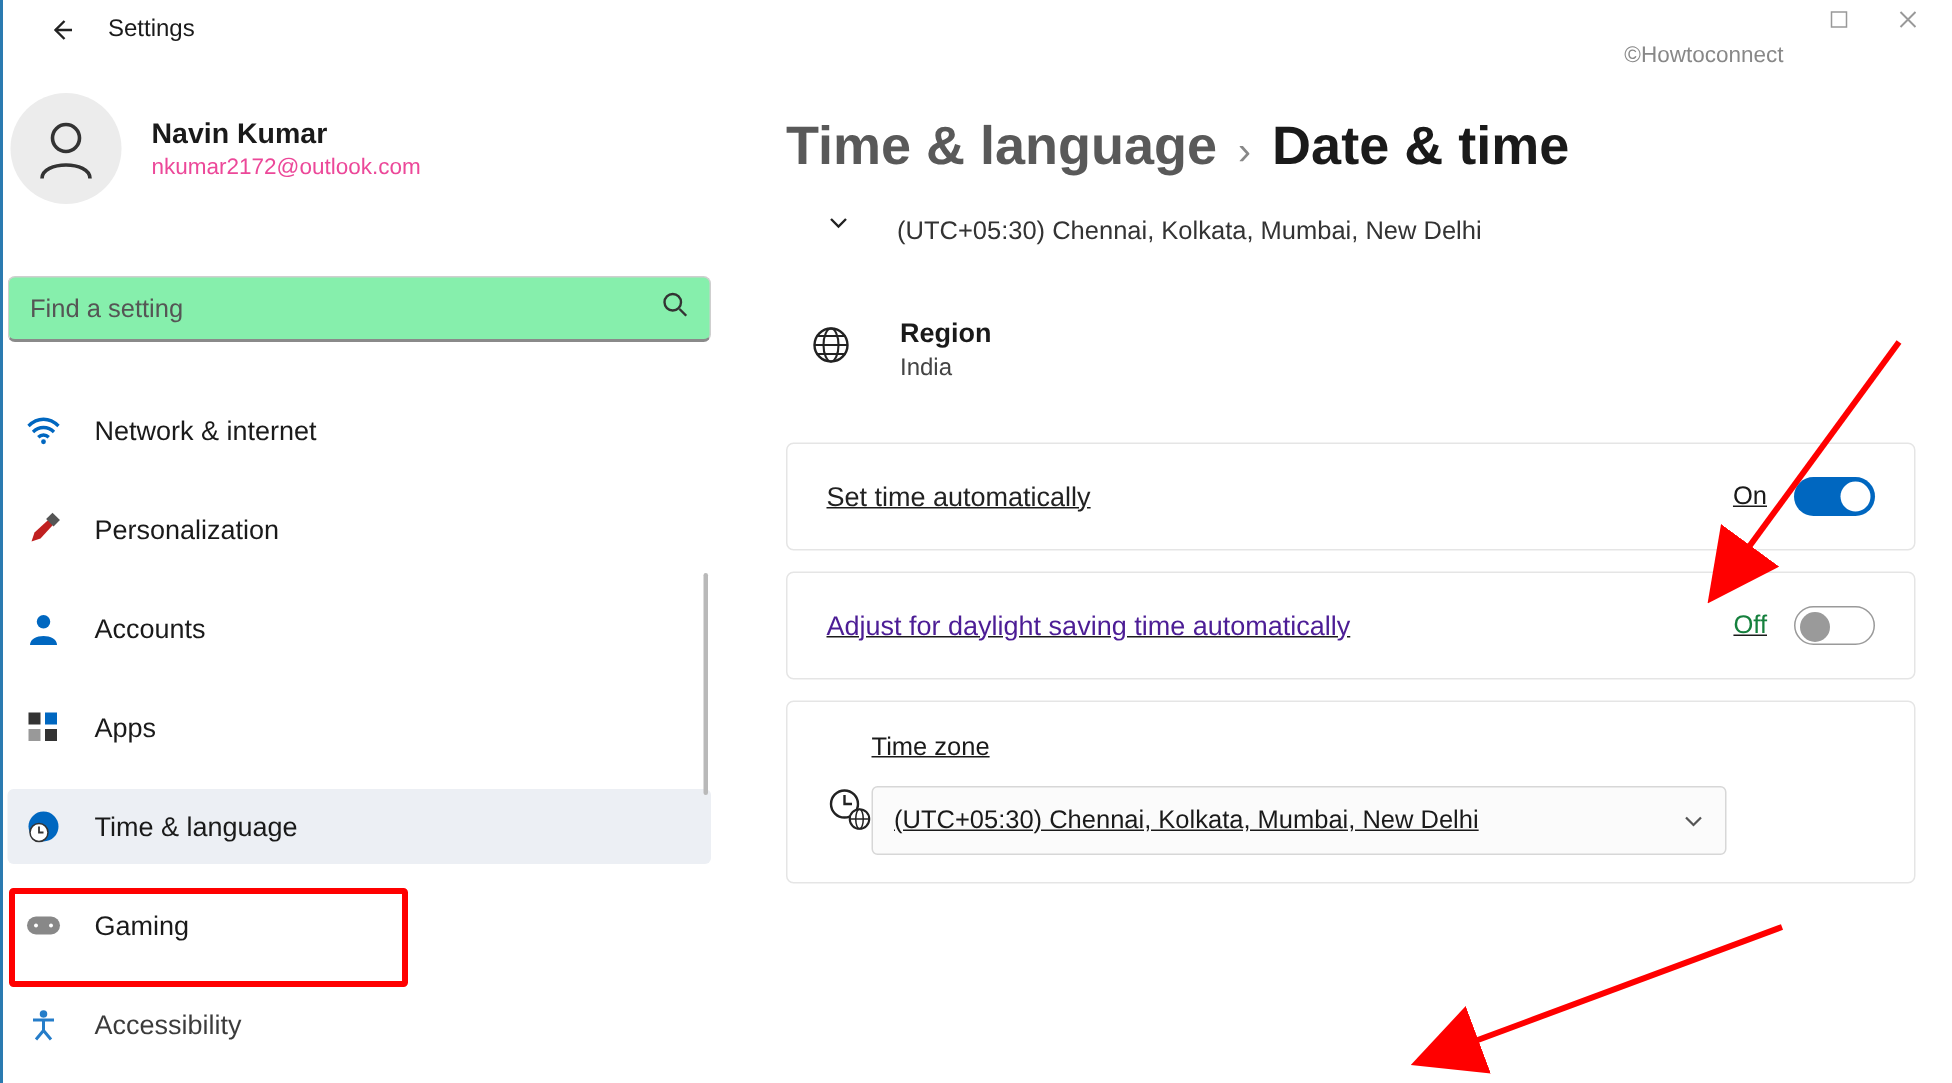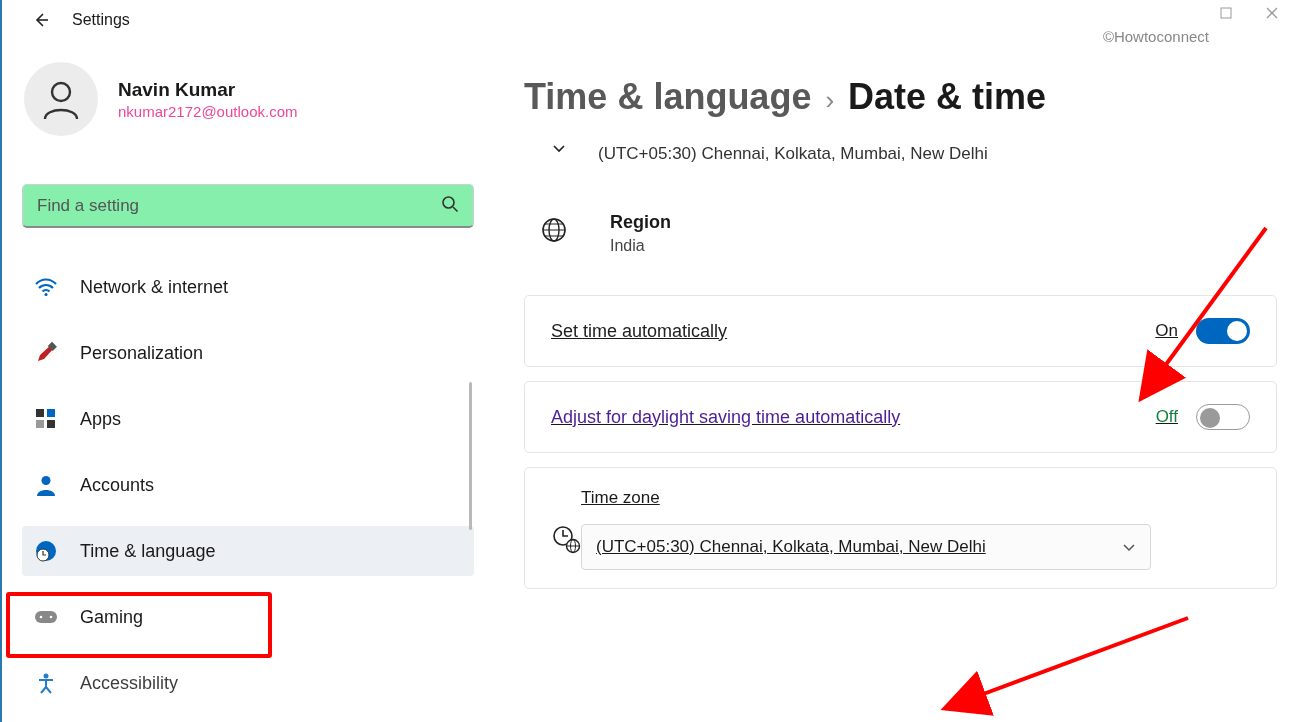--- a/index.html
+++ b/index.html
@@ -23,40 +23,40 @@
   }
   .back-arrow {
     width: 18px; height: 18px;
     display: flex; align-items: center; justify-content: center;
     cursor: pointer;
     margin-right: 22px;
   }
   .app-title { font-size: 16px; }
   .watermark {
     position: absolute;
-    right: 92px;
+    right: 112px;
     top: 28px;
     color: #888;
     font-size: 15px;
   }
   .win-controls {
     position: absolute;
     right: 0; top: 0;
     display: flex;
     gap: 28px;
     padding: 4px 20px 0 0;
     color: #999;
   }
   .win-btn { width: 18px; height: 18px; display:flex;align-items:center;justify-content:center; cursor:pointer;}
 
   
   .shell { display: flex; height: calc(722px - 40px); }
   .sidebar {
     width: 488px;
-    padding: 22px 14px 0 22px;
+    padding: 22px 14px 0 5px;
     position: relative;
   }
   .main {
     flex: 1;
     padding: 36px 24px 0 36px;
     position: relative;
   }
 
   
   .user-block { display: flex; align-items: center; gap: 20px; margin-bottom: 48px; margin-left: 2px;}
@@ -113,21 +113,21 @@
 
   
   .crumb { display:flex; align-items:baseline; gap: 14px; margin-bottom: 26px;}
   .crumb .l1 { font-size: 36px; color:#595959; font-weight:600;}
   .crumb .sep { font-size: 26px; color:#888;}
   .crumb .l2 { font-size: 36px; font-weight: 600;}
 
   .tz-subline { display:flex; align-items:center; gap: 32px; margin-bottom: 48px; margin-left: 28px; font-size:17px; color:#333;}
   .tz-chevron { font-size:14px; color:#222; transform:translateY(-6px);}
 
-  .region-block { display:flex; align-items:flex-start; gap: 42px; margin-left: 16px; margin-bottom: 40px;}
+  .region-block { display:flex; align-items:flex-start; gap: 32px; margin-left: 16px; margin-bottom: 40px;}
   .region-block .ricon { margin-top:4px;}
   .region-title { font-weight:600; font-size:18px;}
   .region-val { font-size:16px; color:#444; margin-top:4px;}
 
   .card {
     border: 1px solid #e5e5e5;
     border-radius: 5px;
     background:#fff;
     padding: 22px 26px;
     margin-bottom: 14px;
@@ -239,36 +239,36 @@
           <svg width="24" height="24" viewBox="0 0 24 24">
               <path d="M4 20 L6 14 L18 3 L21 6 L10 18 Z" fill="#c02020"></path>
               <rect x="15" y="2" width="7" height="6" transform="rotate(45 18 5)" fill="#555"></rect>
             </svg>
         </span>
         <span>Personalization</span>
       </li>
       <li class="nav-item">
         <span class="nicon">
           <svg width="22" height="22" viewBox="0 0 22 22">
+              <circle cx="11" cy="6.5" r="4.5" fill="#0067c0"></circle>
+              <path d="M2 22 C2 14 20 14 20 22 Z" fill="#0067c0"></path>
+            </svg>
+        </span>
+        <span>Accounts</span>
+      </li>
+      <li class="nav-item">
+        <span class="nicon">
+          <svg width="22" height="22" viewBox="0 0 22 22">
               <rect x="1" y="1" width="8" height="8" fill="#333"></rect>
               <rect x="12" y="1" width="8" height="8" fill="#0067c0"></rect>
               <rect x="1" y="12" width="8" height="8" fill="#999"></rect>
               <rect x="12" y="12" width="8" height="8" fill="#333"></rect>
             </svg>
         </span>
         <span>Apps</span>
-      </li>
-      <li class="nav-item">
-        <span class="nicon">
-          <svg width="22" height="22" viewBox="0 0 22 22">
-              <circle cx="11" cy="6.5" r="4.5" fill="#0067c0"></circle>
-              <path d="M2 22 C2 14 20 14 20 22 Z" fill="#0067c0"></path>
-            </svg>
-        </span>
-        <span>Accounts</span>
       </li>
       <li class="nav-item active">
         <span class="nicon">
           <svg width="24" height="24" viewBox="0 0 24 24">
               <circle cx="12" cy="12" r="10" fill="#0067c0"></circle>
               <circle cx="9" cy="16" r="6" fill="#fff" stroke="#333" stroke-width="1"></circle>
               <path d="M9 12 V16 H12" stroke="#333" stroke-width="1.2" fill="none"></path>
             </svg>
         </span>
         <span>Time &amp; language</span>

